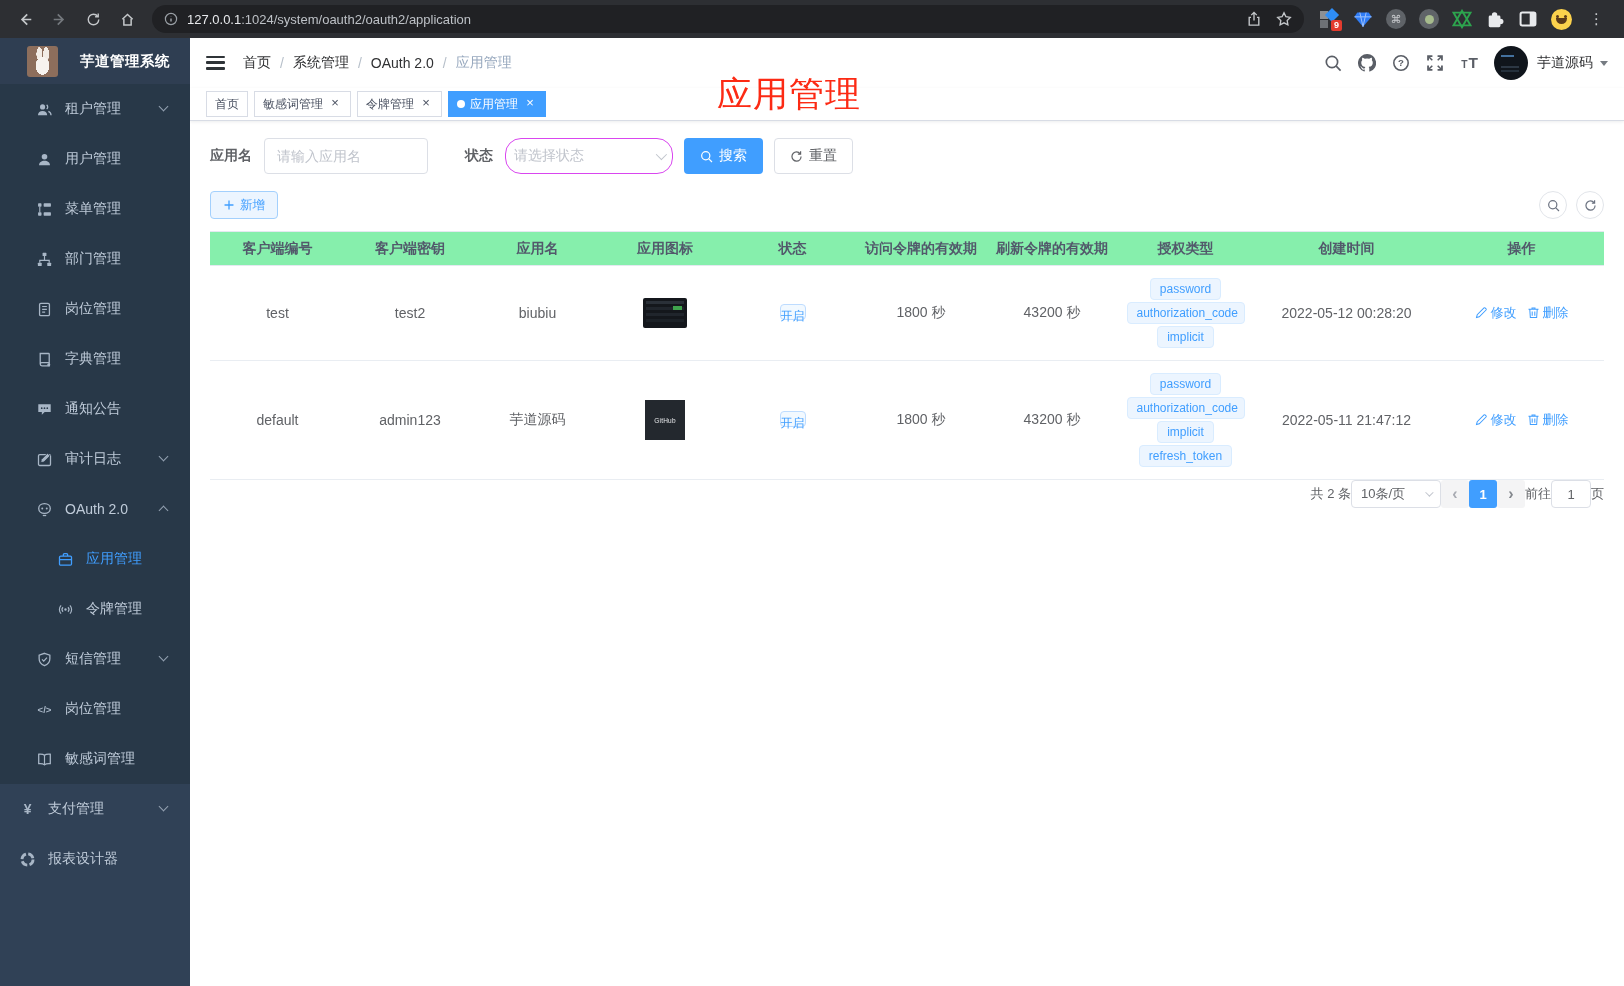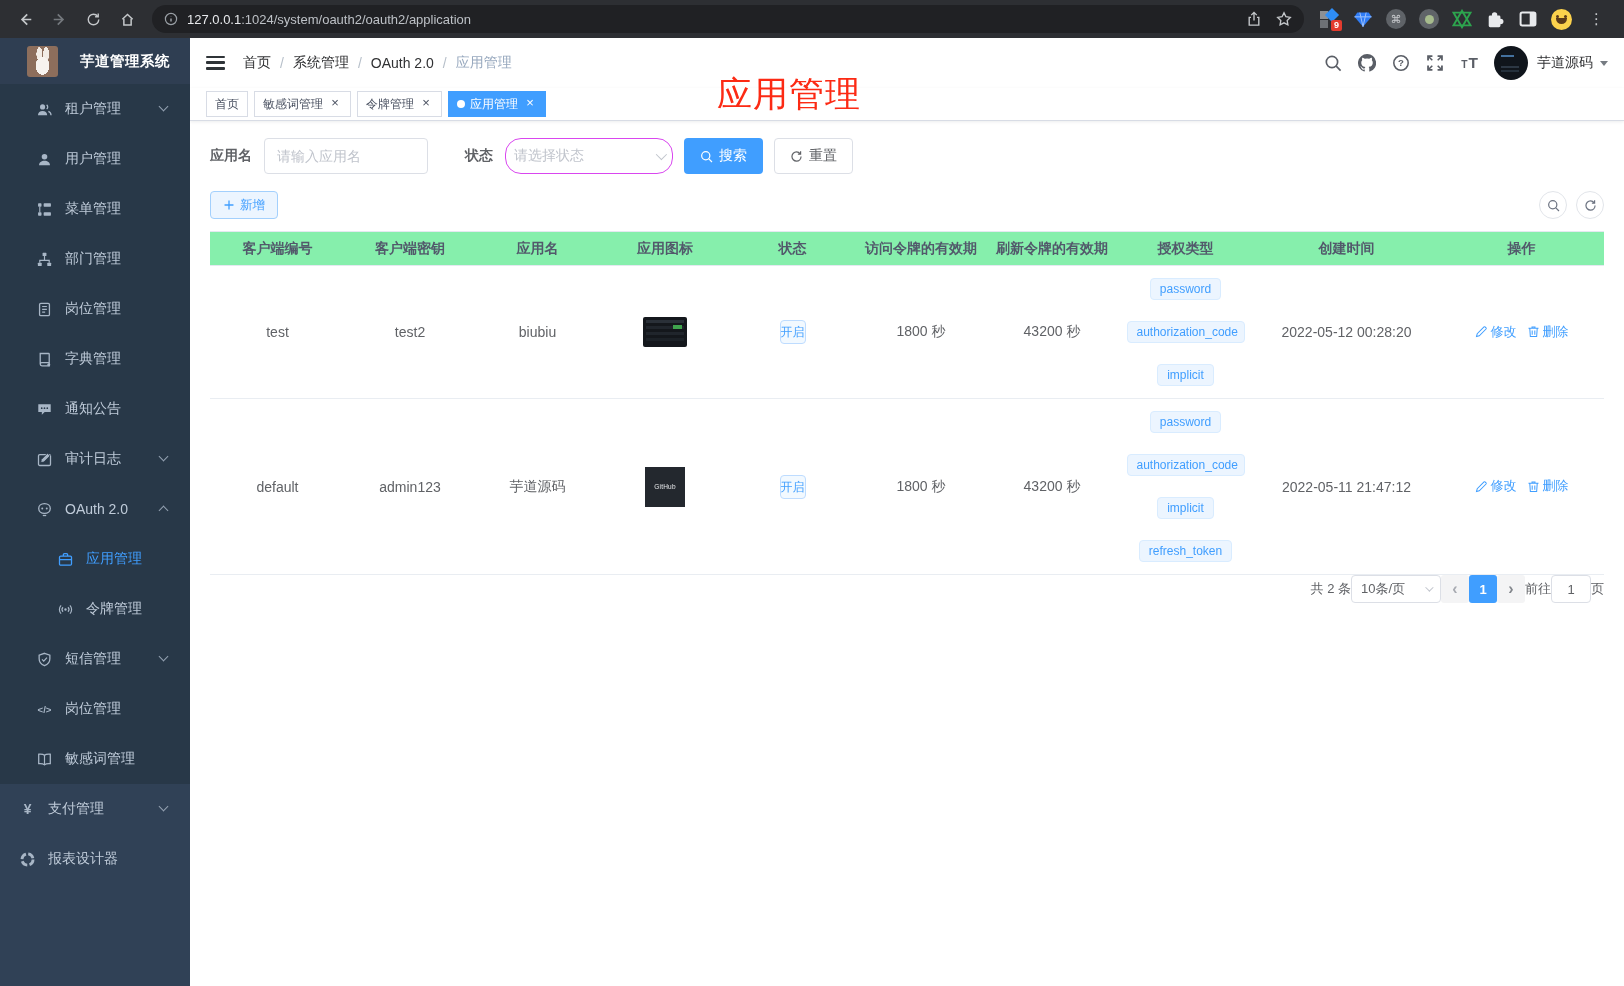--- a/index.html
+++ b/index.html
@@ -101,22 +101,22 @@
   .btn-add{height:28px;background:#ecf5ff;border:1px solid #a3d0fd;color:#409eff;border-radius:4px;padding:0 12px;display:inline-flex;align-items:center;gap:5px;font-size:12.5px;cursor:pointer;font-family:inherit}
   .btn-add svg{width:12px;height:12px}
   .tool-circles{margin-left:auto;display:flex;gap:9px}
   .circ{width:28px;height:28px;border:1px solid #e2e5ea;background:#fff;border-radius:50%;display:flex;align-items:center;justify-content:center;color:#6b7280;cursor:pointer}
   .circ svg{width:13px;height:13px}
 
   
   table{width:100%;border-collapse:collapse;table-layout:fixed;font-size:14px;color:#606266}
   thead th{background:#86efac;height:34px;font-weight:700;color:#52596b;border-top:1px solid #e4e9f0;border-bottom:1px solid #e4e9f0;font-size:14px;text-align:center;padding:0 4px}
   td{border-bottom:1px solid #e9edf2;text-align:center;padding:12px 4px;vertical-align:middle;word-wrap:break-word}
-  .status-tag{display:inline-block;height:24px;line-height:22px;padding:0 0;border:1px solid #bedcff;background:#f2f9ff;color:#409eff;border-radius:4px;font-size:12px}
-  .g-wrap{display:flex;flex-direction:column;align-items:center;gap:21px}
+  .status-tag{display:inline-block;height:16px;line-height:22px;padding:0 0;border:1px solid #bedcff;background:#f2f9ff;color:#409eff;border-radius:4px;font-size:12px}
+  .g-wrap{display:flex;flex-direction:column;align-items:center;gap:2px}
   .g-tag{display:inline-block;height:22px;line-height:20px;padding:0 9px;background:#ecf5ff;border:1px solid #d9ecff;color:#409eff;border-radius:4px;font-size:12px;max-width:118px;overflow:hidden;white-space:nowrap}
   .app-img{display:inline-block;position:relative;vertical-align:middle}
   .app-img.dashboard-screenshot{width:44px;height:30px;background:#14171c;border-radius:2px}
   .app-img.dashboard-screenshot::before{content:'';position:absolute;top:3px;left:3px;right:3px;height:3px;background:#2a3038;box-shadow:0 6px 0 #20252c,0 12px 0 #20252c,0 18px 0 #1c2127}
   .app-img.dashboard-screenshot::after{content:'';position:absolute;top:8px;right:5px;width:9px;height:4px;background:#3fa34d}
   .app-img.github-dark{width:40px;height:40px;background:#23282e;display:inline-flex;align-items:center;justify-content:center}
   .app-img.github-dark i{font-style:normal;font-size:6.5px;color:#e7e9eb;letter-spacing:.2px}
   .act-link{color:#409eff;font-size:13px;display:inline-flex;align-items:center;gap:3px;cursor:pointer;margin:0 5px;white-space:nowrap}
   .a-ic{width:13px;height:13px;display:inline-flex}
   .a-ic svg{width:13px;height:13px}

